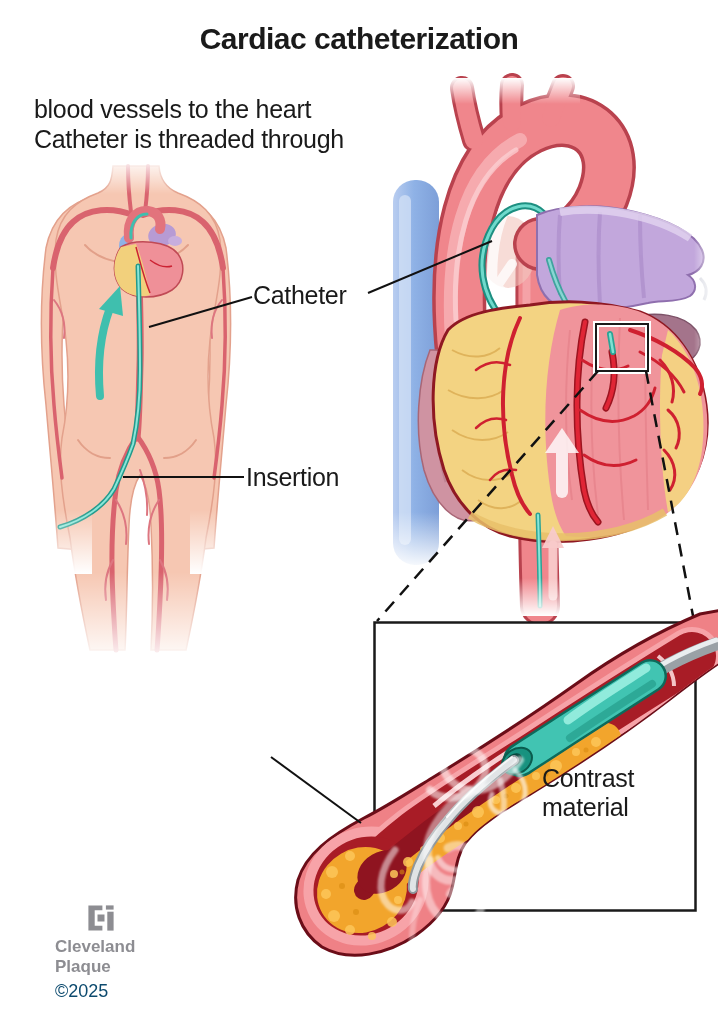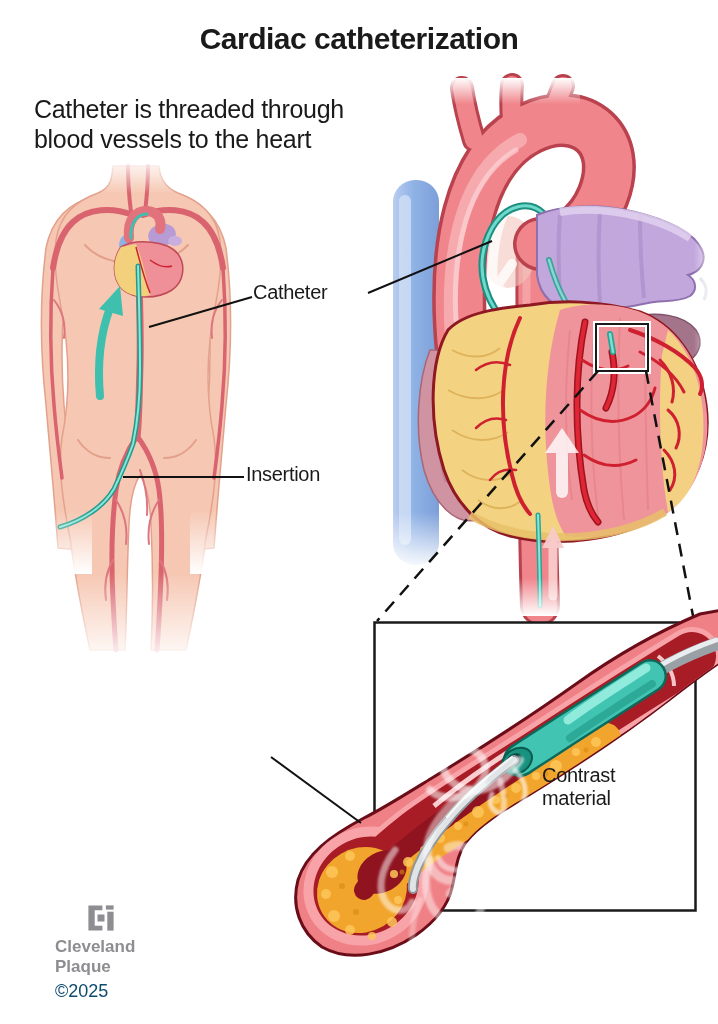--- a/index.html
+++ b/index.html
@@ -2,21 +2,21 @@
 <html><head>
 <meta charset="utf-8">
 <style>
   html,body{margin:0;padding:0;background:#fff;}
   .canvas{position:relative;width:718px;height:1024px;background:#ffffff;overflow:hidden;
           font-family:"Liberation Sans",sans-serif;color:#1a1a1a;border-radius:12px;}
   .artwork{position:absolute;left:0;top:0;}
   .page-title{position:absolute;left:0;top:22px;width:718px;text-align:center;
               font-size:30px;font-weight:bold;letter-spacing:-0.5px;}
   .subtitle{position:absolute;left:34px;top:95px;font-size:25px;line-height:1.18;letter-spacing:-0.3px;}
-  .lbl{position:absolute;font-size:20px;line-height:1.16;letter-spacing:-0.3px;white-space:nowrap;}
+  .lbl{position:absolute;font-size:25px;line-height:1.16;letter-spacing:-0.3px;white-space:nowrap;}
   .lbl-catheter{left:253px;top:281px;}
   .lbl-insertion{left:246px;top:463px;}
   .lbl-plaque{left:33px;top:700px;}
   .lbl-contrast{left:542px;top:764px;}
   .footer{position:absolute;left:24px;top:903px;width:92px;text-align:left;color:#8d8d92;margin-left:31px;}
   .footer .logo{display:block;margin:0 auto 4px auto;}
   .brand{font-size:17px;font-weight:bold;line-height:1.18;}
   .copyright{font-size:18px;font-weight:normal;color:#0c4a6e;margin-top:4px;}
 </style>
 </head>
@@ -341,22 +341,22 @@
     <path d="M252,297 L149,327"></path>
     <path d="M368,293 L492,241"></path>
     <path d="M244,477 L123,477"></path>
     <path d="M271,757 L361,823"></path>
   </g>
 </svg>
 
 <div class="page-title">Cardiac catheterization</div>
 
 <div class="subtitle">
+  <div>blood vessels to the heart</div>
   <div>Catheter is threaded through</div>
-  <div>blood vessels to the heart</div>
 </div>
 
 <div class="lbl lbl-catheter">Catheter</div>
 <div class="lbl lbl-insertion">Insertion</div>
 
 
 <div class="lbl lbl-contrast">
   <div>Contrast</div>
   <div>material</div>
 </div>

